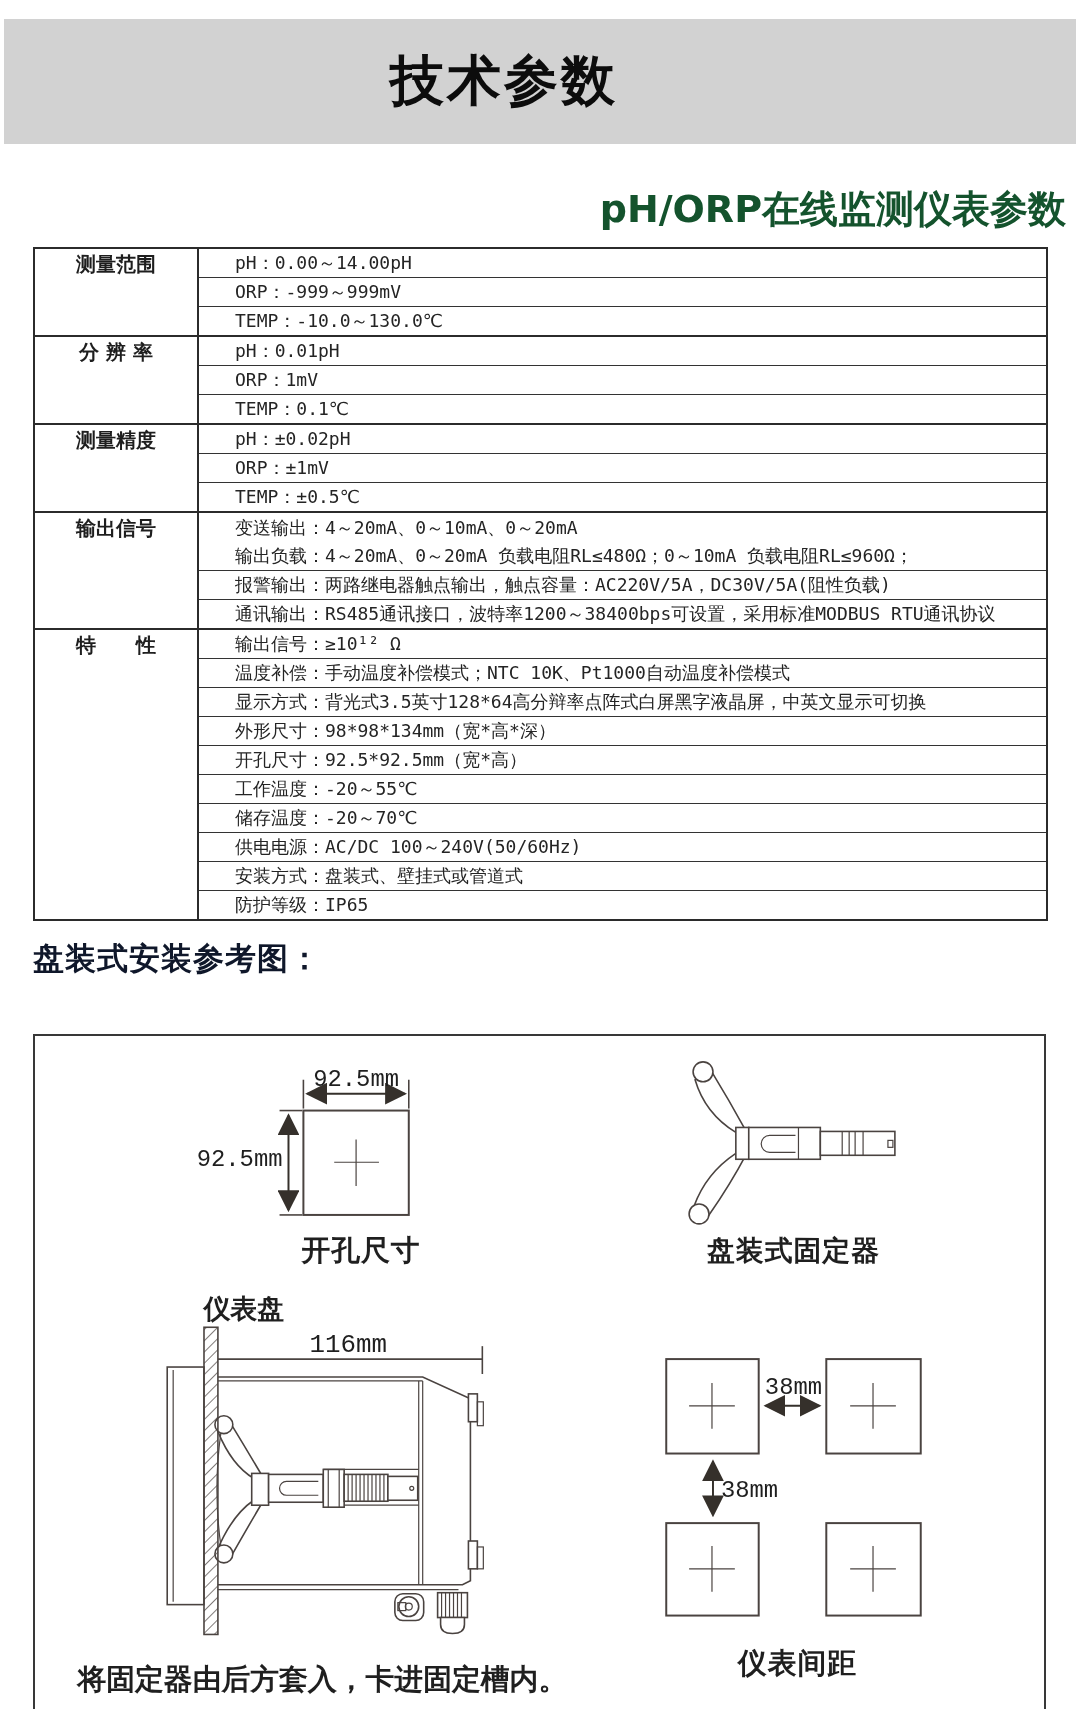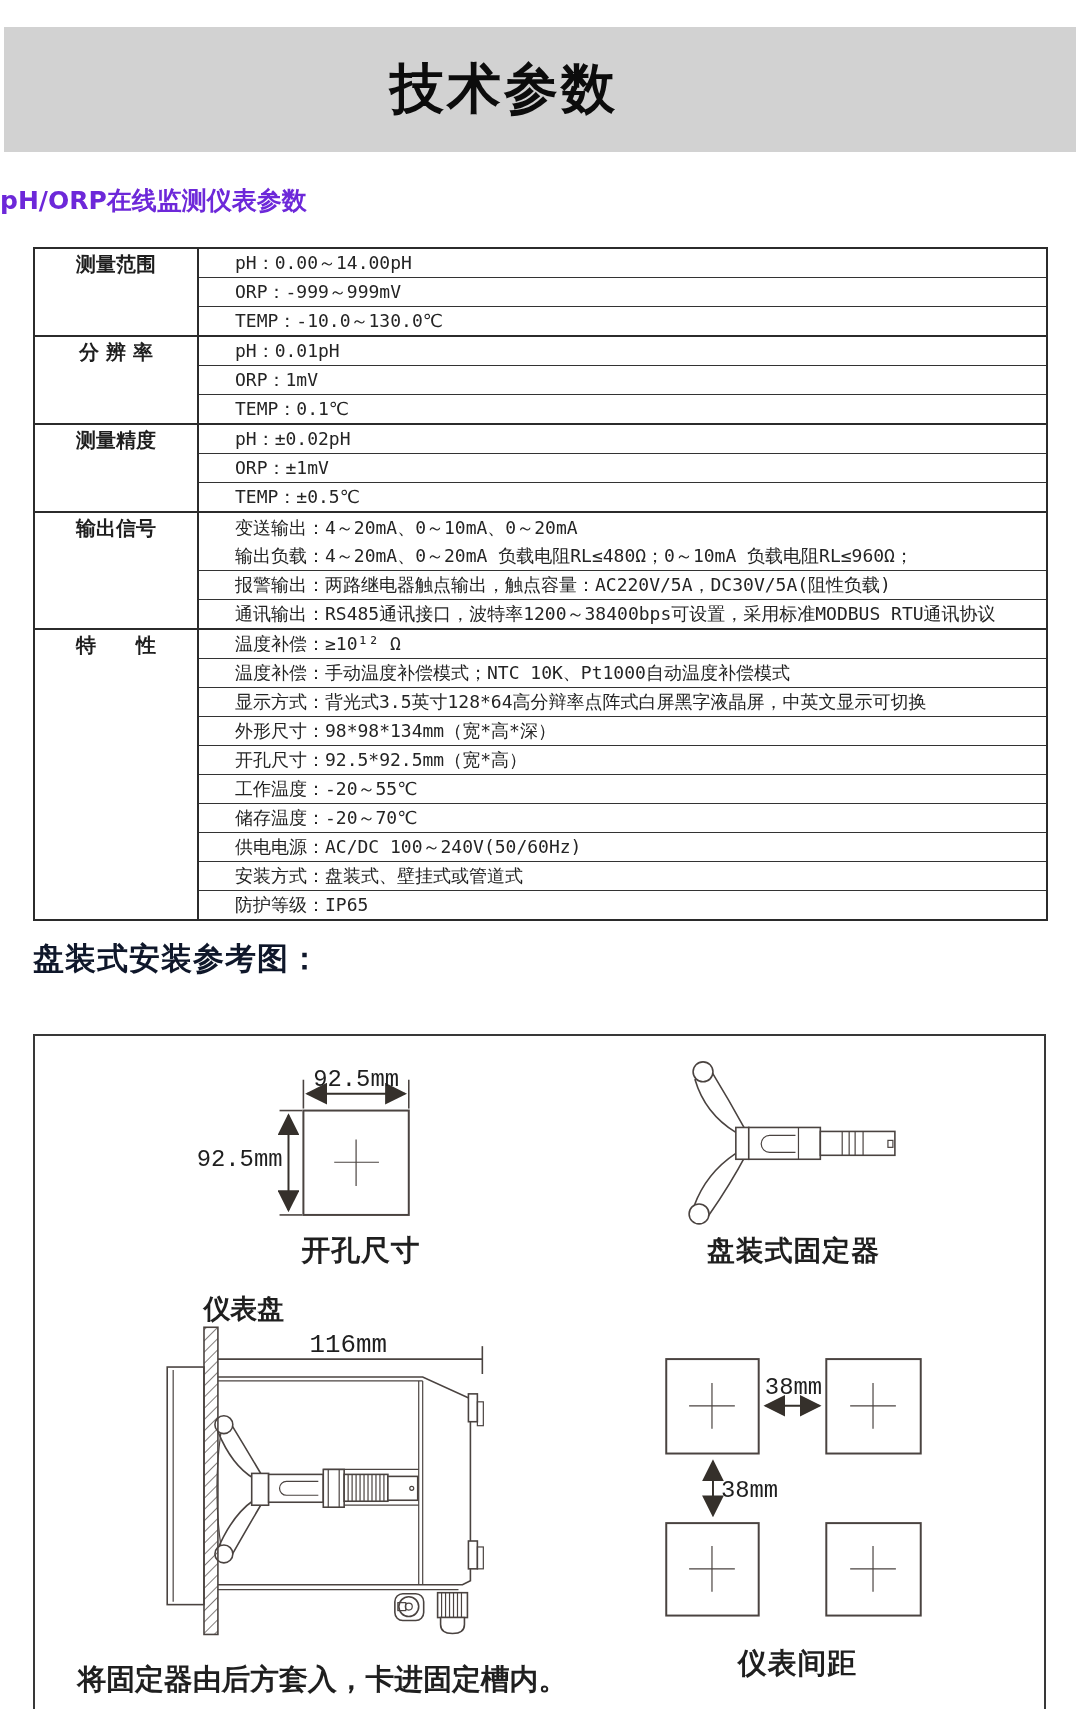--- a/index.html
+++ b/index.html
@@ -5,34 +5,34 @@
   html,body{margin:0;padding:0;}
   body{
     width:1080px;height:1709px;position:relative;background:#ffffff;
     font-family:"DejaVu Sans","Liberation Sans",sans-serif;color:#262626;
     overflow:hidden;
   }
   
   .header-band{
     position:absolute;left:4px;top:19px;width:1072px;height:125px;
     background:#d2d2d2;display:flex;flex-direction:column;
-    align-items:center;justify-content:center;margin-top:8px;
+    align-items:center;justify-content:center;
   }
   .header-title{
     font-size:54px;font-weight:bold;color:#0c0c0c;line-height:1.05;
     letter-spacing:3px;transform:translateX(-36px);
   }
   .header-sub{
     font-size:27px;font-weight:normal;color:#464646;margin-top:3px;
     transform:translateX(-36px);
   }
   
   .section-title{
-    position:absolute;left:0;top:184px;width:1066px;text-align:left;
-    font-size:25px;font-weight:bold;color:#6d28d9;
+    position:absolute;left:0;top:184px;width:1066px;text-align:right;
+    font-size:38px;font-weight:bold;color:#14532d;
   }
   
   table.param-table{
     position:absolute;left:33px;top:247px;width:1015px;
     border-collapse:collapse;table-layout:fixed;
     border:2.5px solid #2b2b2b;
   }
   .param-table td{padding:0;}
   .param-table td.lbl{
     width:162px;text-align:center;vertical-align:top;
@@ -121,21 +121,21 @@
     </tr>
     <tr>
         <td class="val">报警输出：两路继电器触点输出，触点容量：AC220V/5A，DC30V/5A(阻性负载)</td>
       </tr>
     <tr>
         <td class="val">通讯输出：RS485通讯接口，波特率1200～38400bps可设置，采用标准MODBUS RTU通讯协议</td>
       </tr>
 
     <tr class="sec-start">
       <td class="lbl" rowspan="10">特　　性</td>
-      <td class="val">温度补偿：≥10¹² Ω</td>
+      <td class="val">输出信号：≥10¹² Ω</td>
     </tr>
     <tr>
         <td class="val">温度补偿：手动温度补偿模式；NTC 10K、Pt1000自动温度补偿模式</td>
       </tr>
     <tr>
         <td class="val">显示方式：背光式3.5英寸128*64高分辩率点阵式白屏黑字液晶屏，中英文显示可切换</td>
       </tr>
     <tr>
         <td class="val">外形尺寸：98*98*134mm（宽*高*深）</td>
       </tr>

